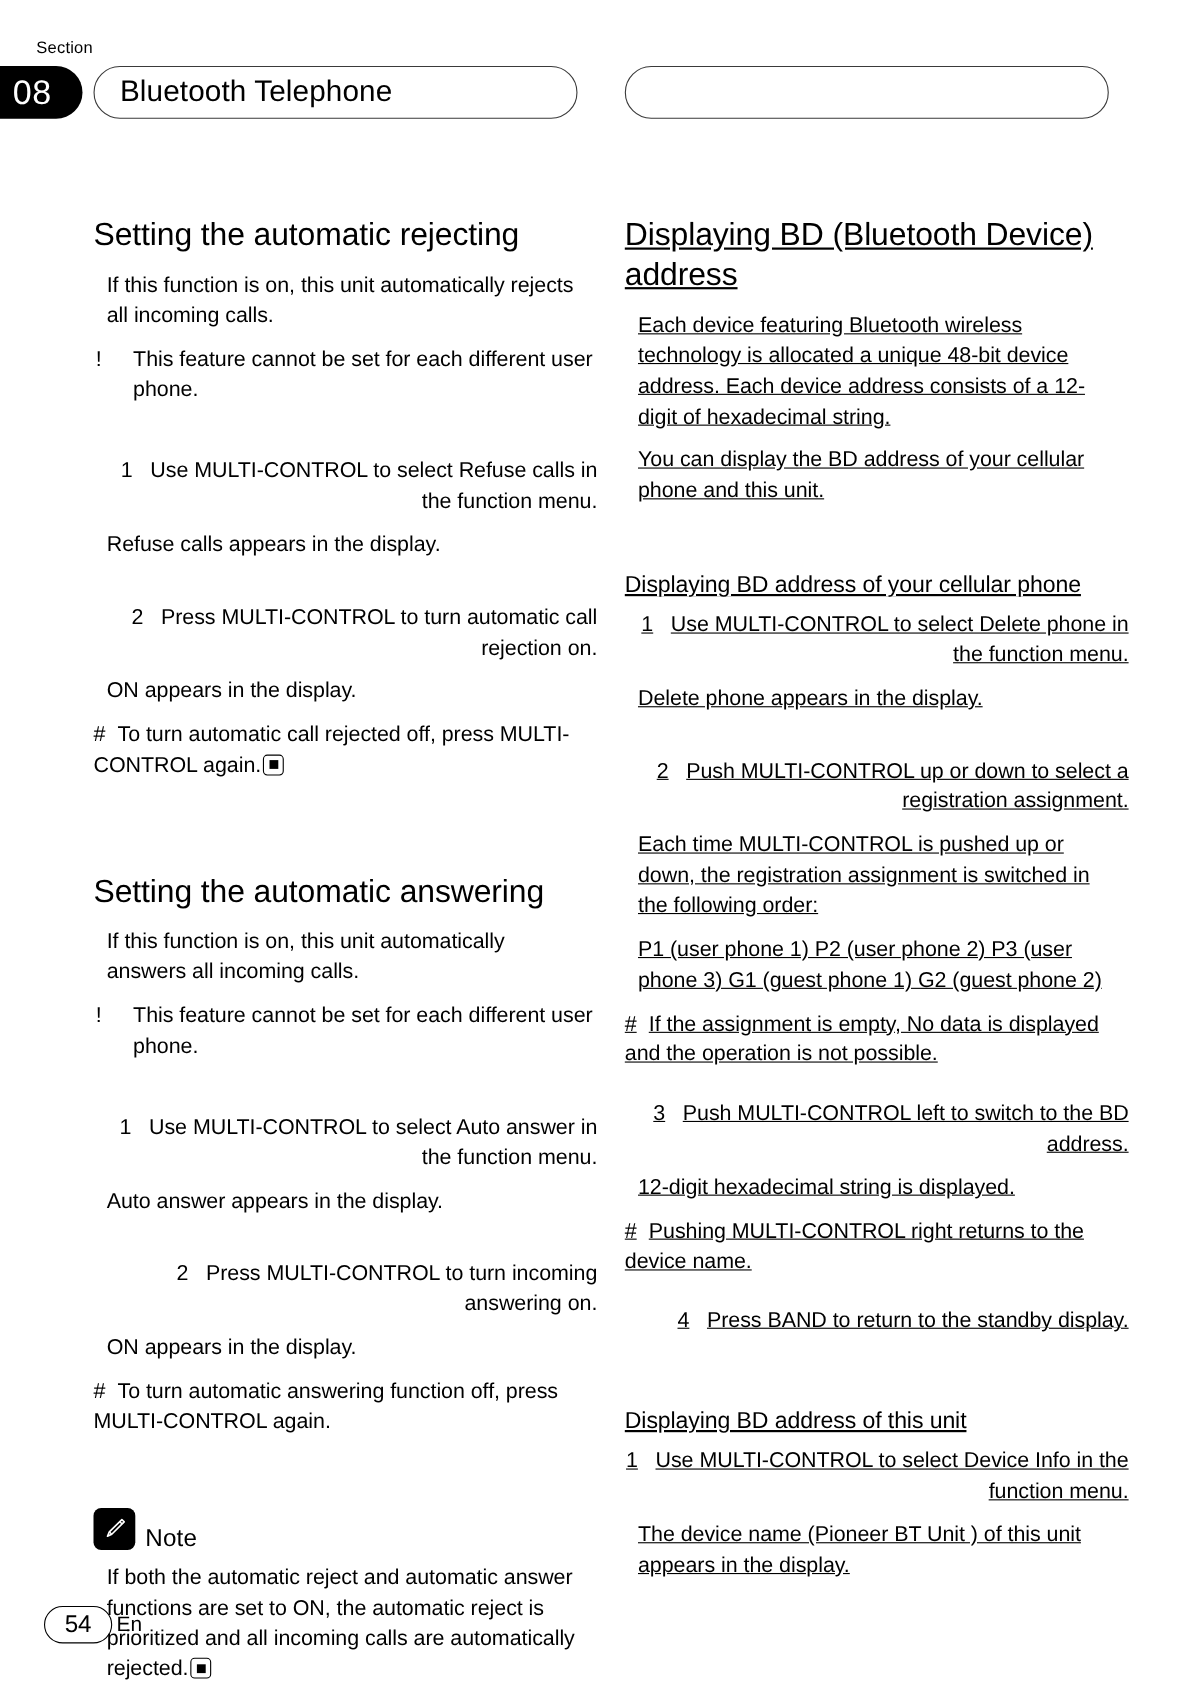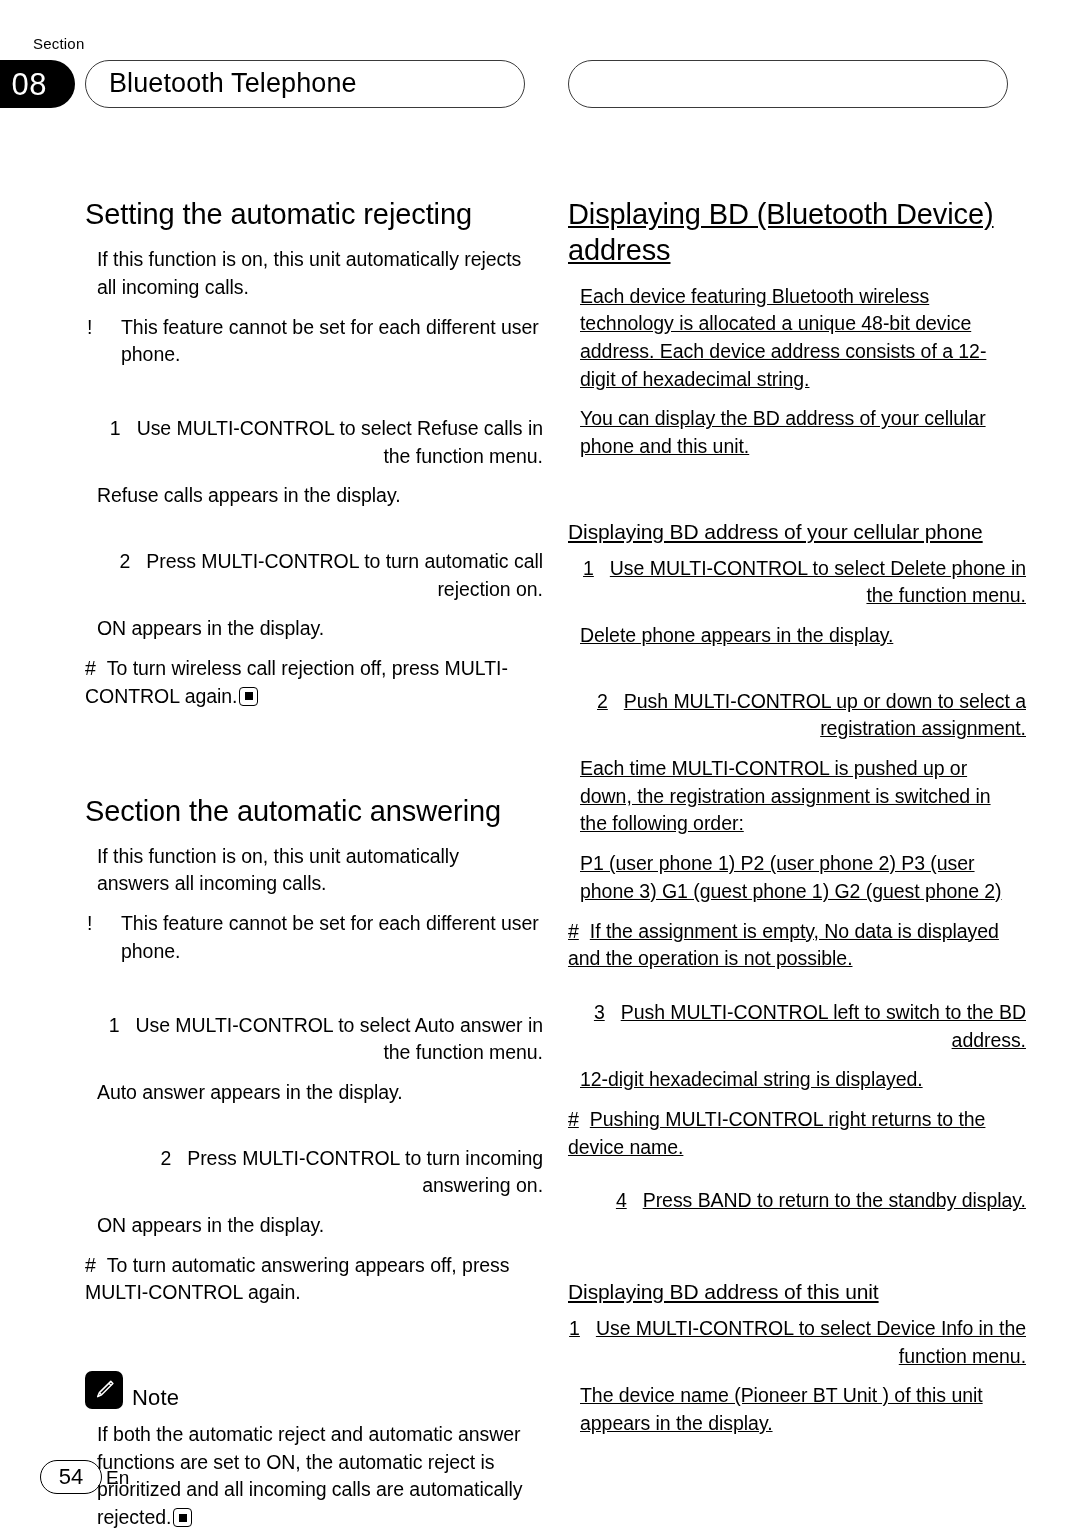--- a/index.html
+++ b/index.html
@@ -261,26 +261,26 @@
     </div>
     <p class="body">Refuse calls appears in the display.</p>
 
     <div class="gap-md"></div>
 
     <div class="step">
       <span class="num">2</span><span>Press MULTI-CONTROL to turn automatic call rejection on.</span>
     </div>
     <p class="body">ON appears in the display.</p>
     <div class="hash-item">
-      <span class="mark">#</span><span>To turn wireless call rejection off, press MULTI-CONTROL again.</span><span class="endmark"></span>
+      <span class="mark">#</span><span>To turn automatic call rejected off, press MULTI-CONTROL again.</span><span class="endmark"></span>
     </div>
 
     <div class="gap-xxl"></div>
 
-    <h1 class="sec-title">Section the automatic answering</h1>
+    <h1 class="sec-title">Setting the automatic answering</h1>
 
     <p class="body">If this function is on, this unit automatically answers all incoming calls.</p>
 
     <div class="bullet-item">
       <span class="mark">!</span>
       <span>This feature cannot be set for each different user phone.</span>
     </div>
 
     <div class="gap-lg"></div>
 
@@ -289,21 +289,21 @@
     </div>
     <p class="body">Auto answer  appears in the display.</p>
 
     <div class="gap-md"></div>
 
     <div class="step">
       <span class="num">2</span><span>Press MULTI-CONTROL to turn incoming answering on.</span>
     </div>
     <p class="body">ON appears in the display.</p>
     <div class="hash-item">
-      <span class="mark">#</span><span>To turn automatic answering appears off, press MULTI-CONTROL again.</span>
+      <span class="mark">#</span><span>To turn automatic answering function off, press MULTI-CONTROL again.</span>
     </div>
 
     <div class="gap-xl"></div>
 
     <div class="note-block">
       <div class="note-head">
         <span class="note-icon">
           <svg width="26" height="26" viewBox="0 0 26 26" aria-hidden="true">
             <path d="M19.8 4.4 L21.9 6.5 L10.6 17.8 L6.7 19.6 L8.4 15.6 Z" fill="#000" stroke="#fff" stroke-width="1.5" stroke-linejoin="round"></path>
             <line x1="17.9" y1="6.3" x2="20.0" y2="8.4" stroke="#fff" stroke-width="1.3"></line>

